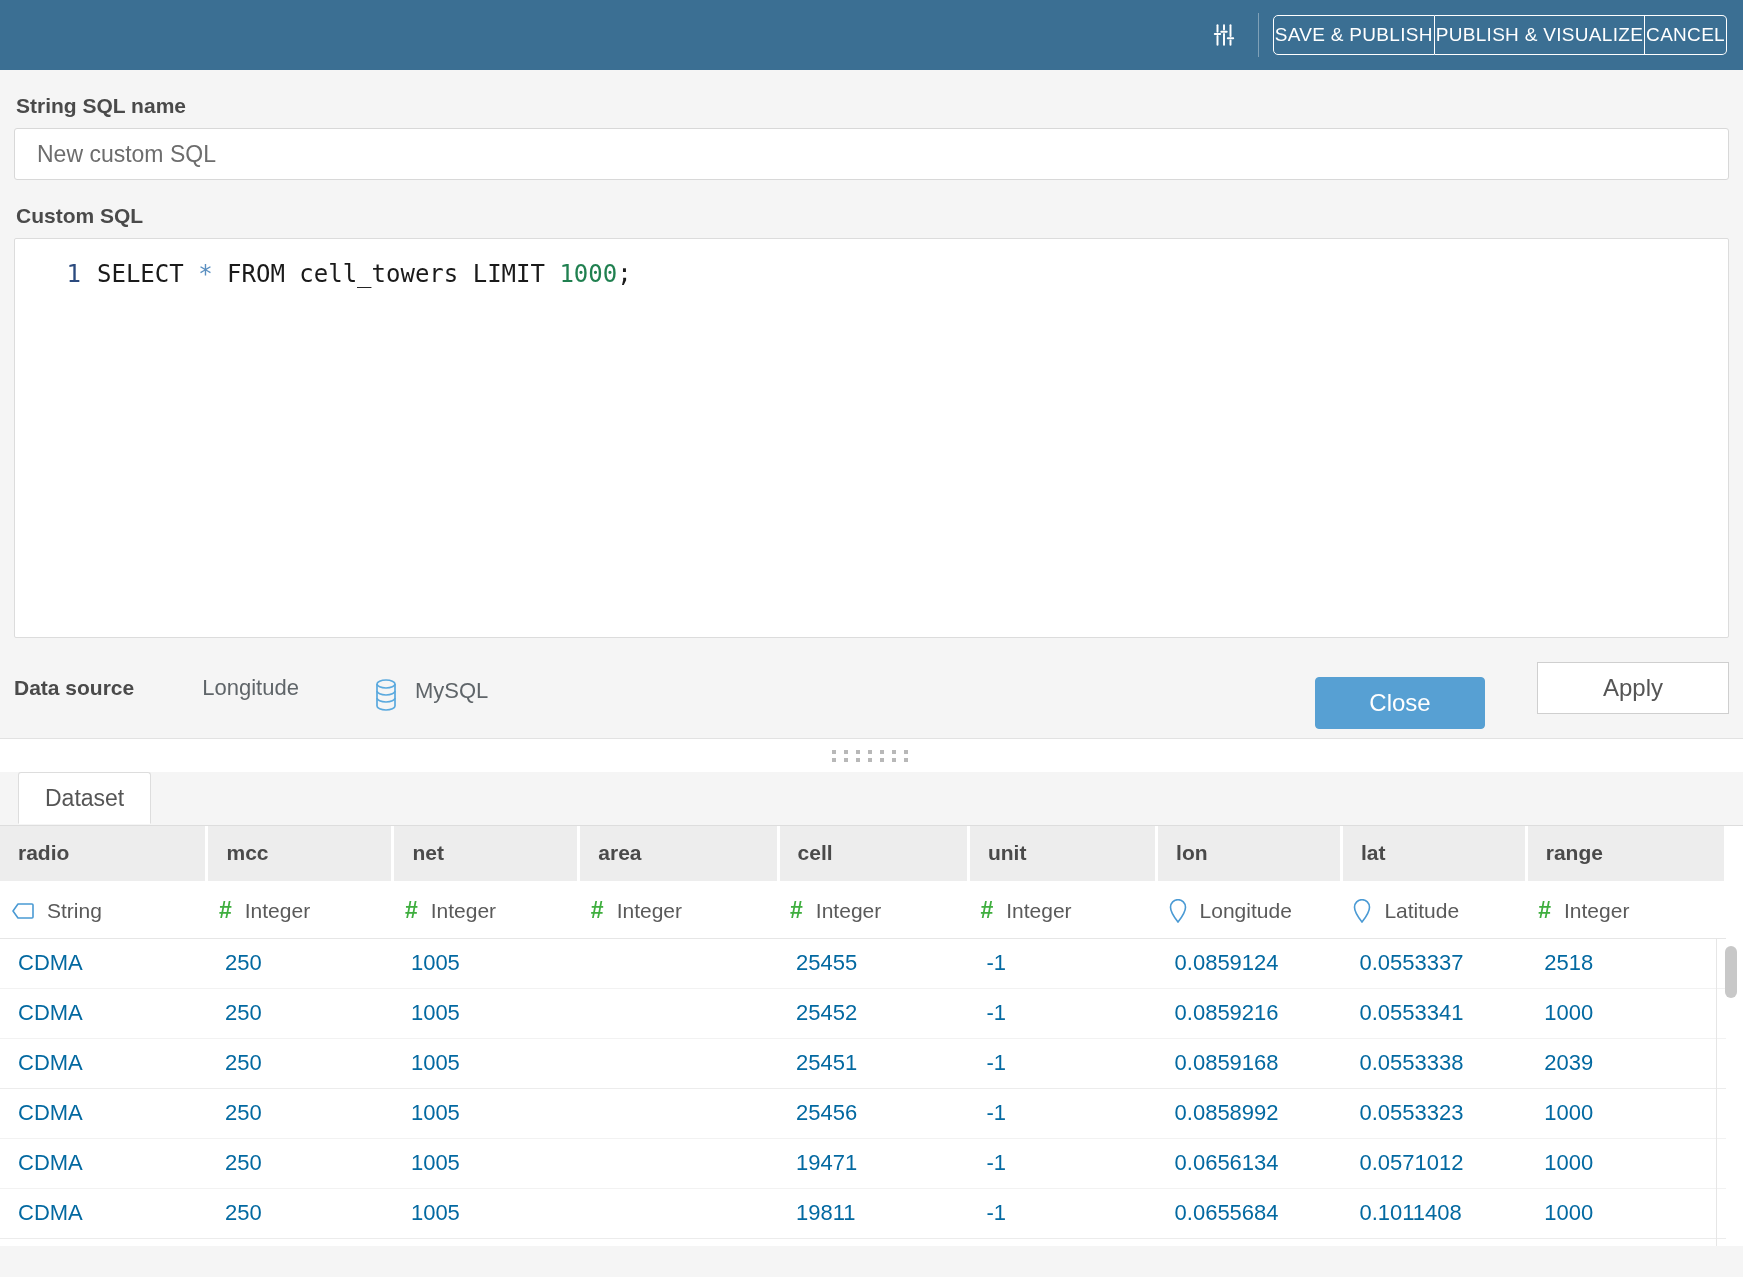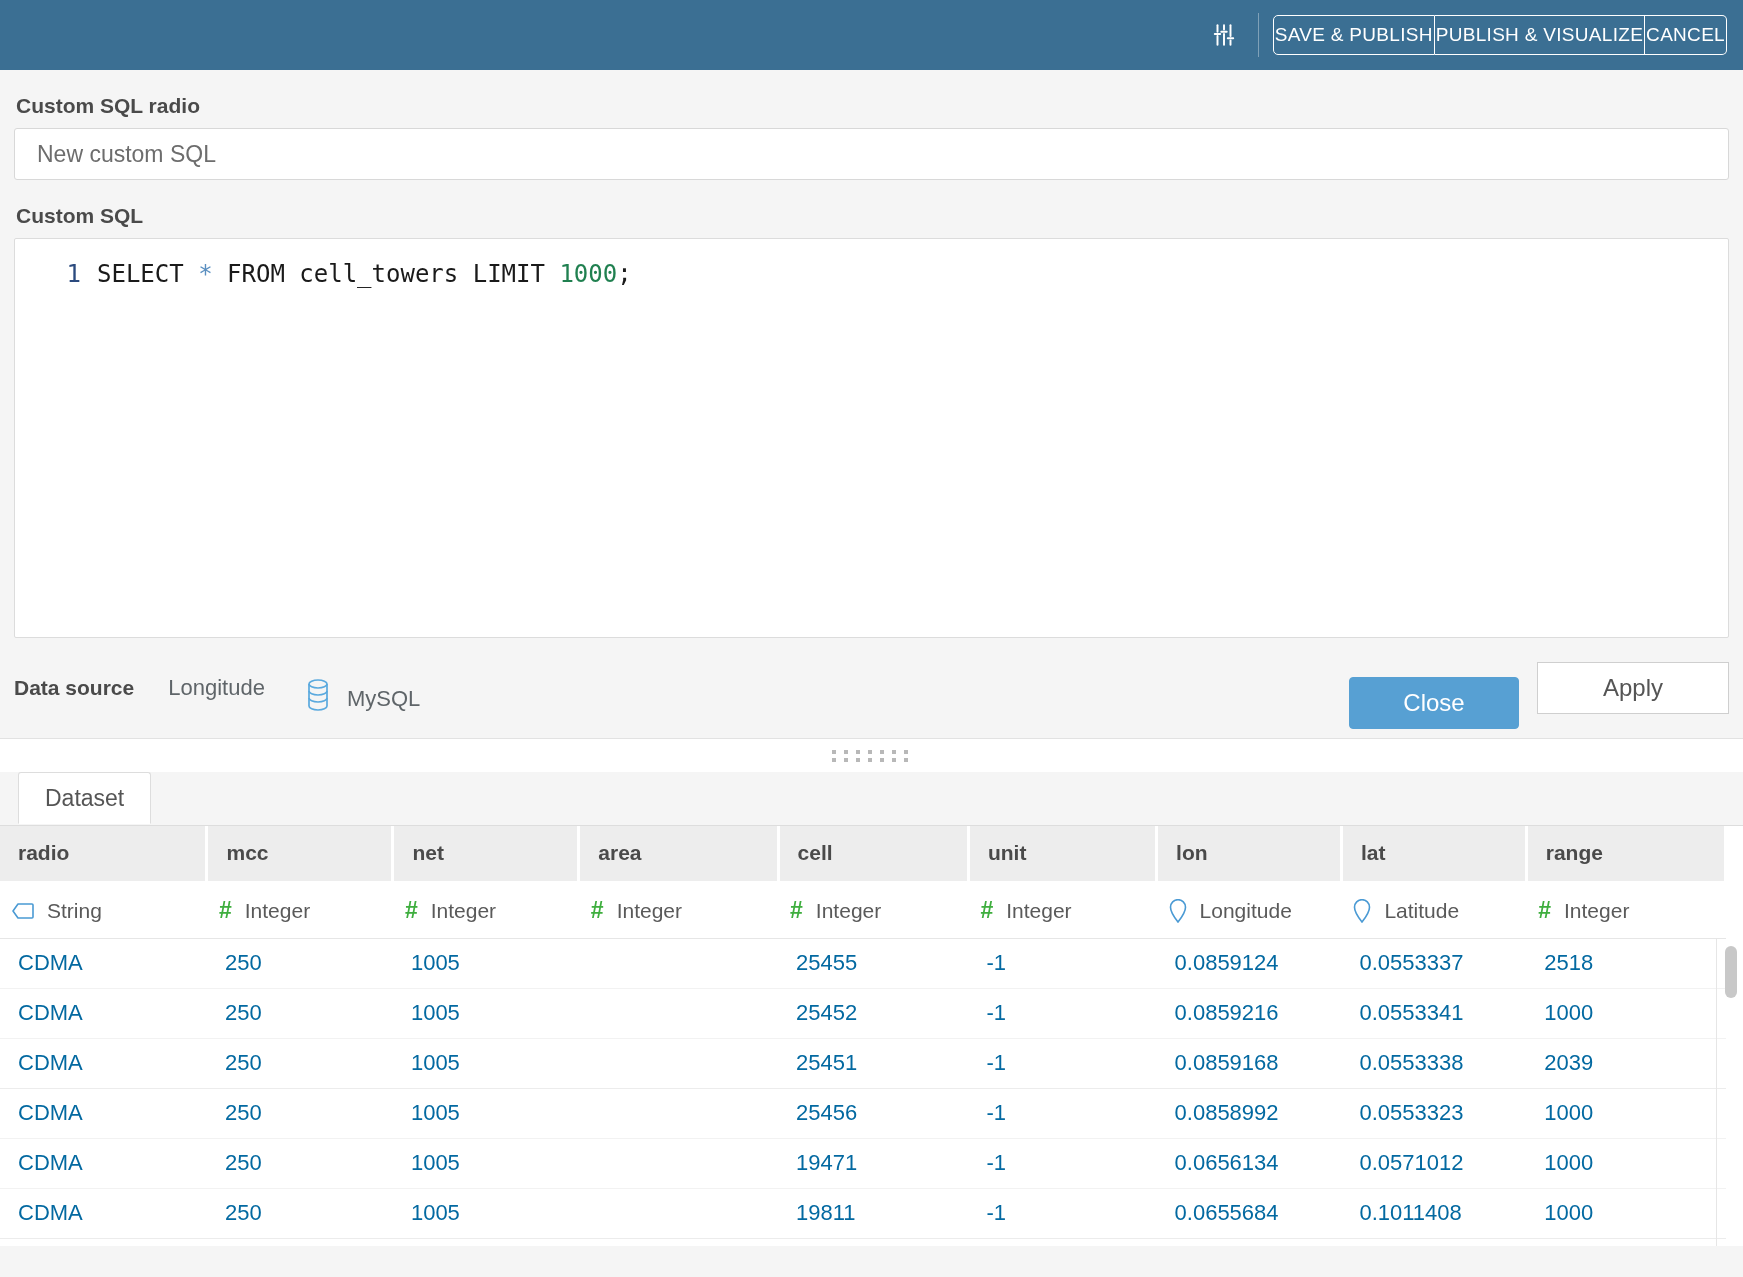--- a/index.html
+++ b/index.html
@@ -101,31 +101,32 @@
   .tok-star { color: #5a8fc0; }
   .tok-num  { color: #208050; }
 
   
   .ds-row {
     display: flex;
     align-items: center;
     height: 100px;
     padding: 0 14px;
     background: #f5f5f5;
+    gap: 34px;
   }
   .ds-label {
     font-size: 21px; font-weight: bold; color: #4a4a4a;
     margin-right: 34px;
   }
   .ds-item {
     font-size: 22px; color: #5f6569;
     margin-right: 40px;
     cursor: pointer;
   }
-  .ds-item.with-icon { display: flex; align-items: flex-end; margin-top: 14px; }
+  .ds-item.with-icon { display: flex; align-items: flex-start; margin-top: 14px; }
   .db-icon { margin-right: 16px; display: flex; }
   .ds-spacer { flex: 1; }
   .btn-close {
     background: #57a0d3;
     color: #ffffff;
     border: 1px solid #57a0d3;
     border-radius: 4px;
     width: 170px; height: 52px;
     font-family: "Liberation Sans", sans-serif;
     font-size: 24px;
@@ -262,21 +263,21 @@
   <div class="topbar-divider"></div>
   <div class="topbar-actions">
     <button class="tb-btn">SAVE &amp; PUBLISH</button>
     <button class="tb-btn">PUBLISH &amp; VISUALIZE</button>
     <button class="tb-btn">CANCEL</button>
   </div>
 </div>
 
 <div class="upper">
 
-  <div class="field-label">Custom SQL radio</div>
+  <div class="field-label">String SQL name</div>
   <input class="name-input" type="text" placeholder="New custom SQL" style="">
 
   <div class="field-label">Custom SQL</div>
 
   <div class="sql-editor">
     <div class="code-row">
       <div class="gutter">1</div>
       <div class="code-line"><span>SELECT </span><span class="tok-star">*</span><span> FROM cell_towers LIMIT </span><span class="tok-num">1000</span><span>;</span></div>
     </div>
   </div>

